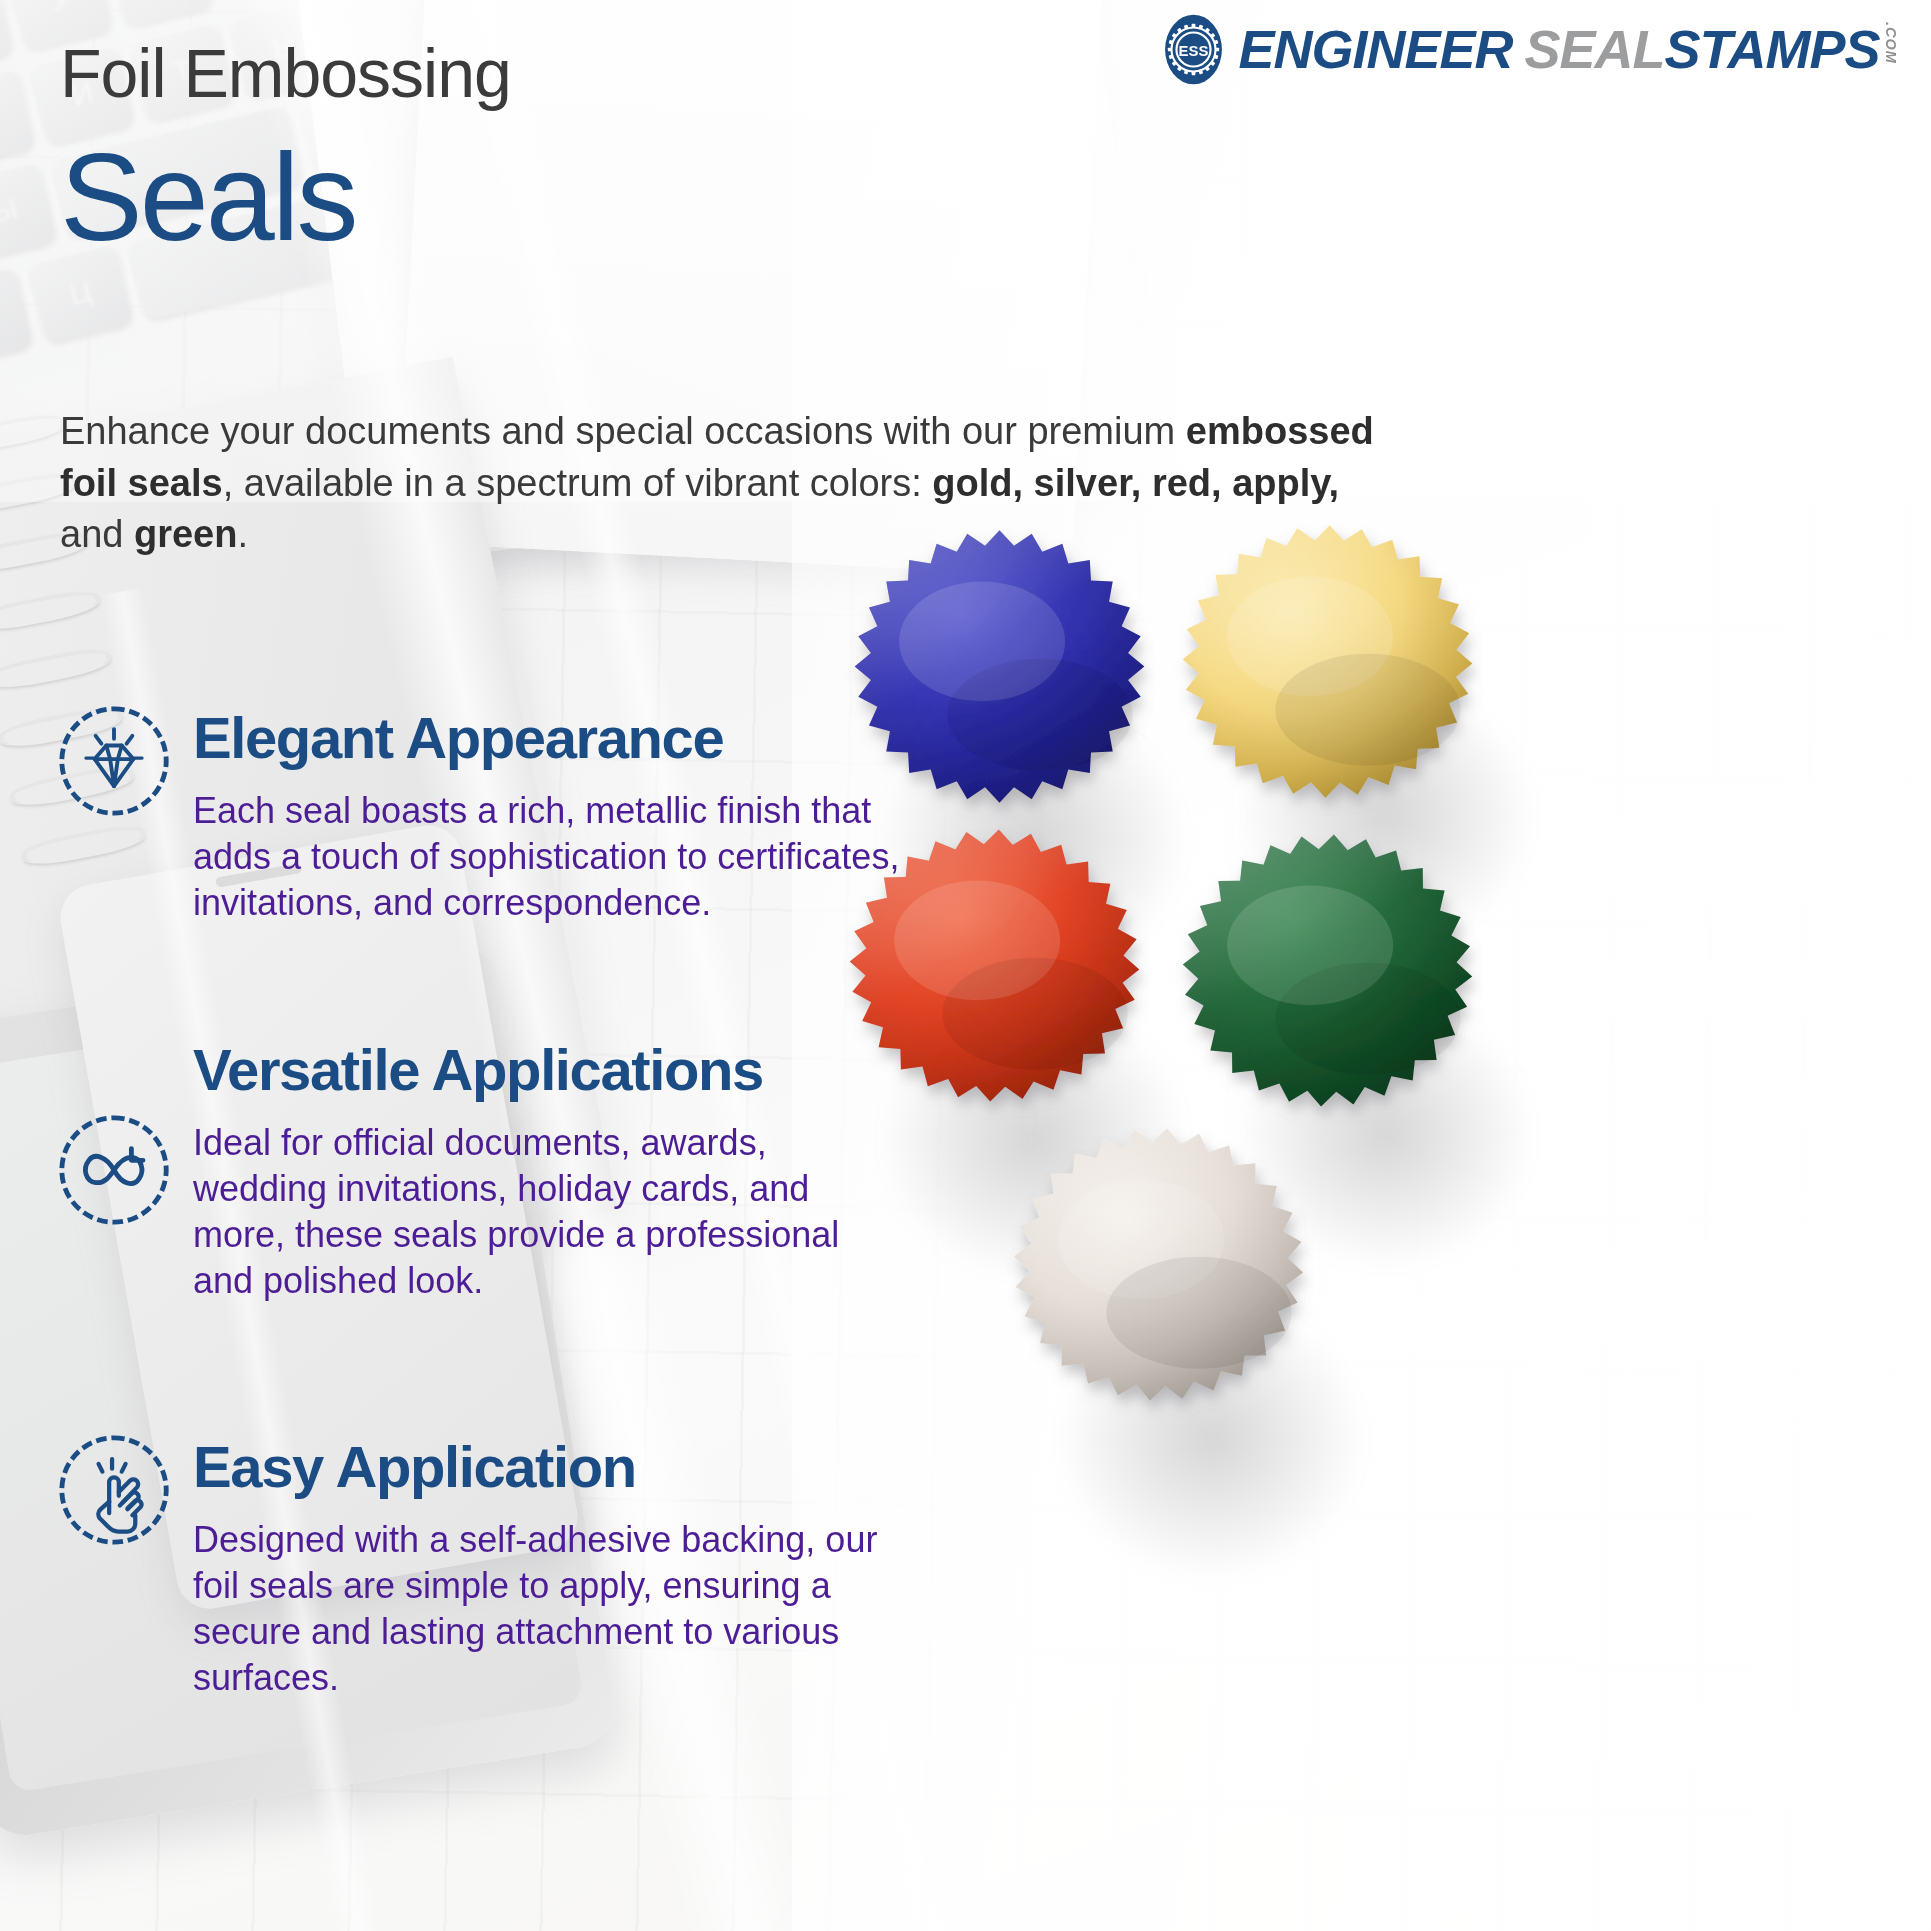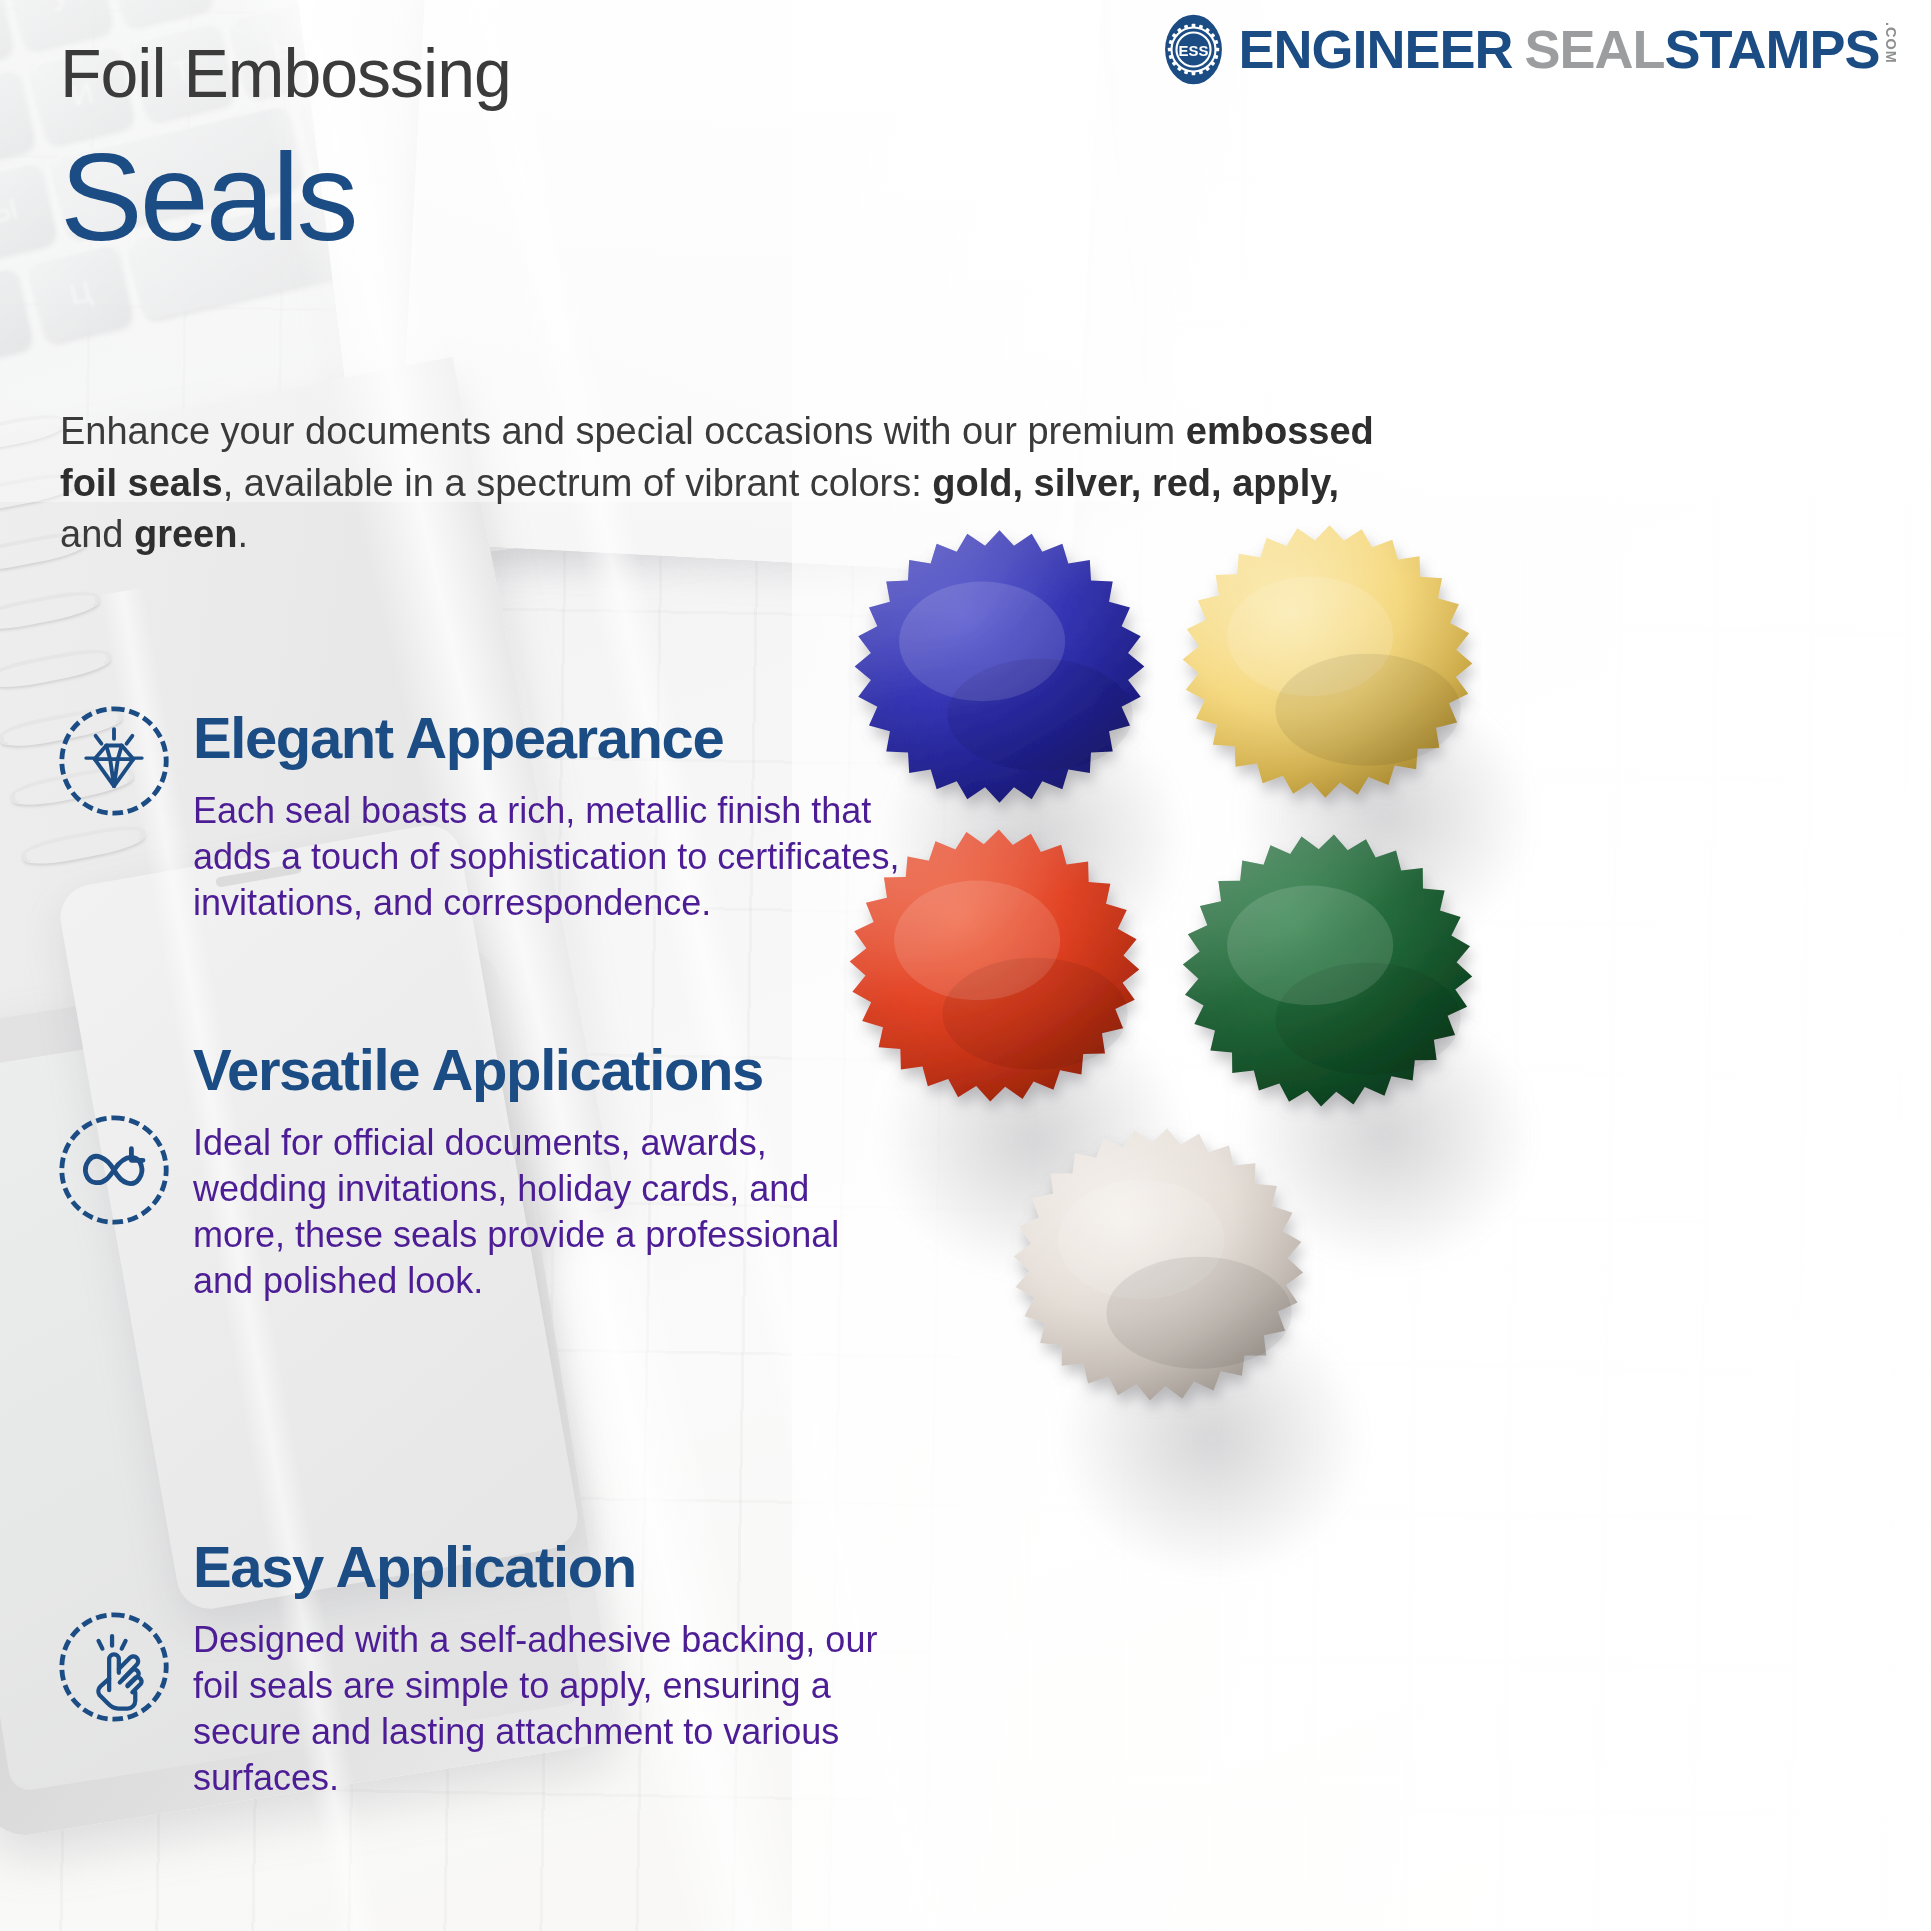--- a/index.html
+++ b/index.html
@@ -83,42 +83,42 @@
   .veil-top{position:absolute;left:0;top:0;right:0;height:502px;
       background:linear-gradient(200deg,rgba(255,255,255,.85),rgba(255,255,255,.35));}
 
   
   #fg{position:absolute;inset:0;}
 
   
   .logo{position:absolute;right:33px;top:13.5px;display:flex;align-items:center;gap:9.7px;}
   .logo-badge{width:71px;height:71px;position:relative;flex:0 0 auto;}
   .logo-text{font-weight:bold;font-size:54px;letter-spacing:-1px;line-height:1;
-      display:flex;align-items:center;}
+      display:flex;align-items:center;font-style:italic;}
   .t-navy{color:#1b4c84;}
   .t-gray{color:#9b9d9f;margin-left:12px;}
   .t-dotcom{color:#8d8f91;font-size:14.5px;font-weight:bold;letter-spacing:1px;
       writing-mode:vertical-rl;margin-left:3.9px;align-self:flex-start;}
 
   
   .title1{position:absolute;left:60px;top:39px;font-size:68px;color:#3b3b3b;
       font-weight:300;letter-spacing:-1px;line-height:1;}
   .title2{position:absolute;left:60px;top:135px;font-size:124px;color:#1b4c84;
       font-weight:normal;letter-spacing:-2.9px;line-height:1;}
 
   
   .intro{position:absolute;left:60px;top:406px;width:1352px;
       font-size:38px;color:#3a3a3a;line-height:1.36;font-weight:400;}
   .intro b{font-weight:bold;color:#2e2e2e;}
 
   
   .feature{position:absolute;left:56px;width:850px;display:flex;gap:21px;}
   .f1{top:703px;}
   .f2{top:1035px;align-items:center;}
-  .f3{top:1532px;align-items:center;}
+  .f3{top:1432px;}
   .f-icon{flex:0 0 auto;width:116px;height:116px;position:relative;}
   .f-body{flex:1 1 auto;padding-top:5.8px;}
   .f-head{font-size:58px;font-weight:bold;color:#1b4c84;letter-spacing:-1.4px;
       line-height:1;margin:0 0 21px 0;}
   .f-text{font-size:36px;color:#4c1d95;line-height:1.28;font-weight:400;}
 
   
   .seal{position:absolute;}
   .seal svg{display:block;}
 

